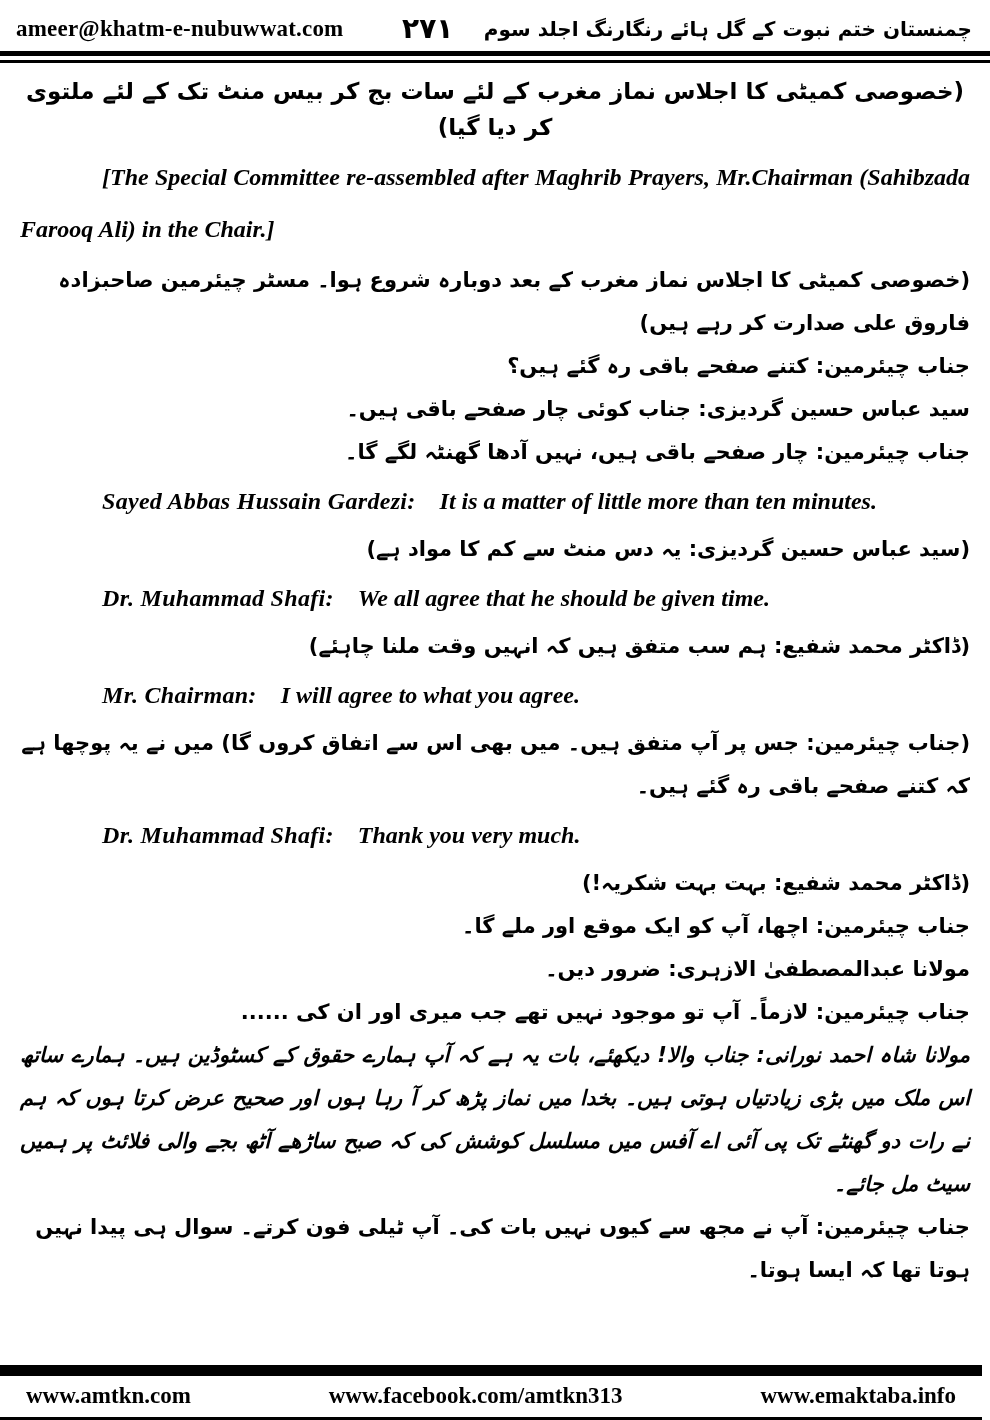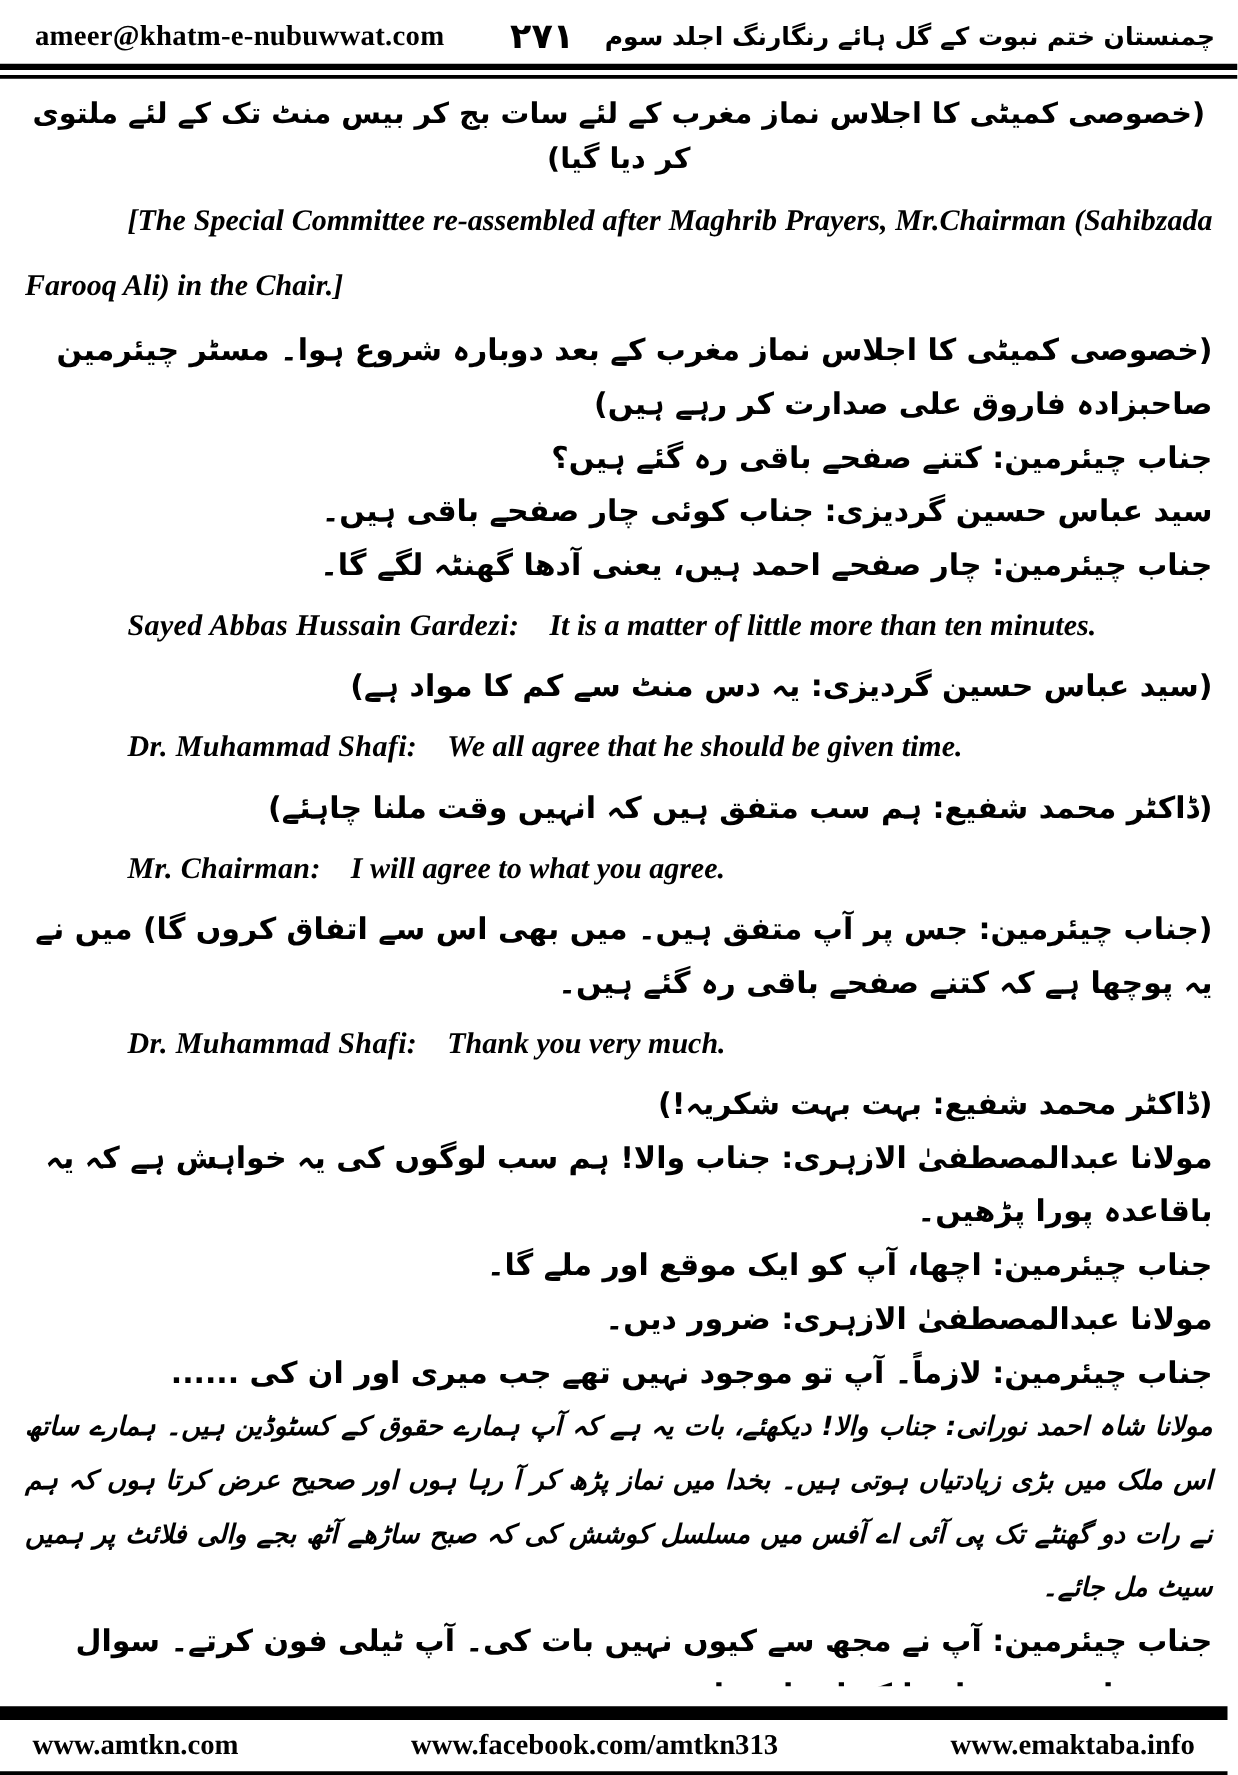--- a/index.html
+++ b/index.html
@@ -13,21 +13,21 @@
     position: relative;
     width: 990px; height: 1420px;
     background: #ffffff;
     overflow: hidden;
   }
   
   .header {
     display: flex;
     justify-content: space-between;
     align-items: center;
-    padding: 12px 18px 4px 28px;
+    padding: 12px 18px 4px 16px;
   }
   .header .email {
     font-family: "Liberation Serif", serif;
     font-weight: bold;
     font-size: 23px;
     letter-spacing: 0.2px;
   }
   .header .pagenum {
     font-family: "DejaVu Sans", sans-serif;
     font-weight: bold;
@@ -53,21 +53,21 @@
   .content {
     padding: 6px 20px 0 20px;
     height: 1280px;
     overflow: hidden;
   }
   .content p { margin: 0; }
   .ur {
     direction: rtl;
     font-family: "DejaVu Sans", sans-serif;
     font-weight: bold;
-    font-size: 24px;
+    font-size: 21px;
     line-height: 43px;
     text-align: right;
   }
   .ur-center {
     direction: rtl;
     font-family: "DejaVu Sans", sans-serif;
     font-weight: bold;
     font-size: 23px;
     line-height: 36px;
     text-align: center;
@@ -124,30 +124,29 @@
   </header>
 
   <div class="rule-double"></div>
 
   <main class="content" id="content">
       <p class="ur-center" dir="rtl"><span class="speech">(خصوصی کمیٹی کا اجلاس نماز مغرب کے لئے سات بج کر بیس منٹ تک کے لئے ملتوی کر دیا گیا)</span></p>
       <p class="en-block" dir="ltr"><span class="speech">[The Special Committee re-assembled after Maghrib Prayers, Mr.Chairman (Sahibzada Farooq Ali) in the Chair.]</span></p>
       <p class="ur" dir="rtl"><span class="speech">(خصوصی کمیٹی کا اجلاس نماز مغرب کے بعد دوبارہ شروع ہوا۔ مسٹر چیئرمین صاحبزادہ فاروق علی صدارت کر رہے ہیں)</span></p>
       <p class="ur" dir="rtl"><span class="speech">جناب چیئرمین: کتنے صفحے باقی رہ گئے ہیں؟</span></p>
       <p class="ur" dir="rtl"><span class="speech">سید عباس حسین گردیزی: جناب کوئی چار صفحے باقی ہیں۔</span></p>
-      <p class="ur" dir="rtl"><span class="speech">جناب چیئرمین: چار صفحے احمد ہیں، یعنی آدھا گھنٹہ لگے گا۔</span></p>
+      <p class="ur" dir="rtl"><span class="speech">جناب چیئرمین: چار صفحے باقی ہیں، نہیں آدھا گھنٹہ لگے گا۔</span></p>
       <p class="en" dir="ltr"><span class="speaker">Sayed Abbas Hussain Gardezi:</span><span class="speech">It is a matter of little more than ten minutes.</span></p>
       <p class="ur" dir="rtl"><span class="speech">(سید عباس حسین گردیزی: یہ دس منٹ سے کم کا مواد ہے)</span></p>
       <p class="en" dir="ltr"><span class="speaker">Dr. Muhammad Shafi:</span><span class="speech">We all agree that he should be given time.</span></p>
       <p class="ur" dir="rtl"><span class="speech">(ڈاکٹر محمد شفیع: ہم سب متفق ہیں کہ انہیں وقت ملنا چاہئے)</span></p>
       <p class="en" dir="ltr"><span class="speaker">Mr. Chairman:</span><span class="speech">I will agree to what you agree.</span></p>
       <p class="ur" dir="rtl"><span class="speech">(جناب چیئرمین: جس پر آپ متفق ہیں۔ میں بھی اس سے اتفاق کروں گا) میں نے یہ پوچھا ہے کہ کتنے صفحے باقی رہ گئے ہیں۔</span></p>
       <p class="en" dir="ltr"><span class="speaker">Dr. Muhammad Shafi:</span><span class="speech">Thank you very much.</span></p>
       <p class="ur" dir="rtl"><span class="speech">(ڈاکٹر محمد شفیع: بہت بہت شکریہ!)</span></p>
-      <p class="ur" dir="rtl"><span class="speech">مولانا عبدالمصطفیٰ الازہری: جناب والا! ہم سب لوگوں کی یہ خواہش ہے کہ یہ باقاعدہ پورا پڑھیں۔</span></p>
       <p class="ur" dir="rtl"><span class="speech">جناب چیئرمین: اچھا، آپ کو ایک موقع اور ملے گا۔</span></p>
       <p class="ur" dir="rtl"><span class="speech">مولانا عبدالمصطفیٰ الازہری: ضرور دیں۔</span></p>
       <p class="ur" dir="rtl"><span class="speech">جناب چیئرمین: لازماً۔ آپ تو موجود نہیں تھے جب میری اور ان کی ......</span></p>
       <p class="ur-just" dir="rtl"><span class="speech">مولانا شاہ احمد نورانی: جناب والا! دیکھئے، بات یہ ہے کہ آپ ہمارے حقوق کے کسٹوڈین ہیں۔ ہمارے ساتھ اس ملک میں بڑی زیادتیاں ہوتی ہیں۔ بخدا میں نماز پڑھ کر آ رہا ہوں اور صحیح عرض کرتا ہوں کہ ہم نے رات دو گھنٹے تک پی آئی اے آفس میں مسلسل کوشش کی کہ صبح ساڑھے آٹھ بجے والی فلائٹ پر ہمیں سیٹ مل جائے۔</span></p>
       <p class="ur" dir="rtl"><span class="speech">جناب چیئرمین: آپ نے مجھ سے کیوں نہیں بات کی۔ آپ ٹیلی فون کرتے۔ سوال ہی پیدا نہیں ہوتا تھا کہ ایسا ہوتا۔</span></p>
     </main>
 
   <footer class="footer">
     <div class="footer-bar"></div>
     <div class="footer-links">

